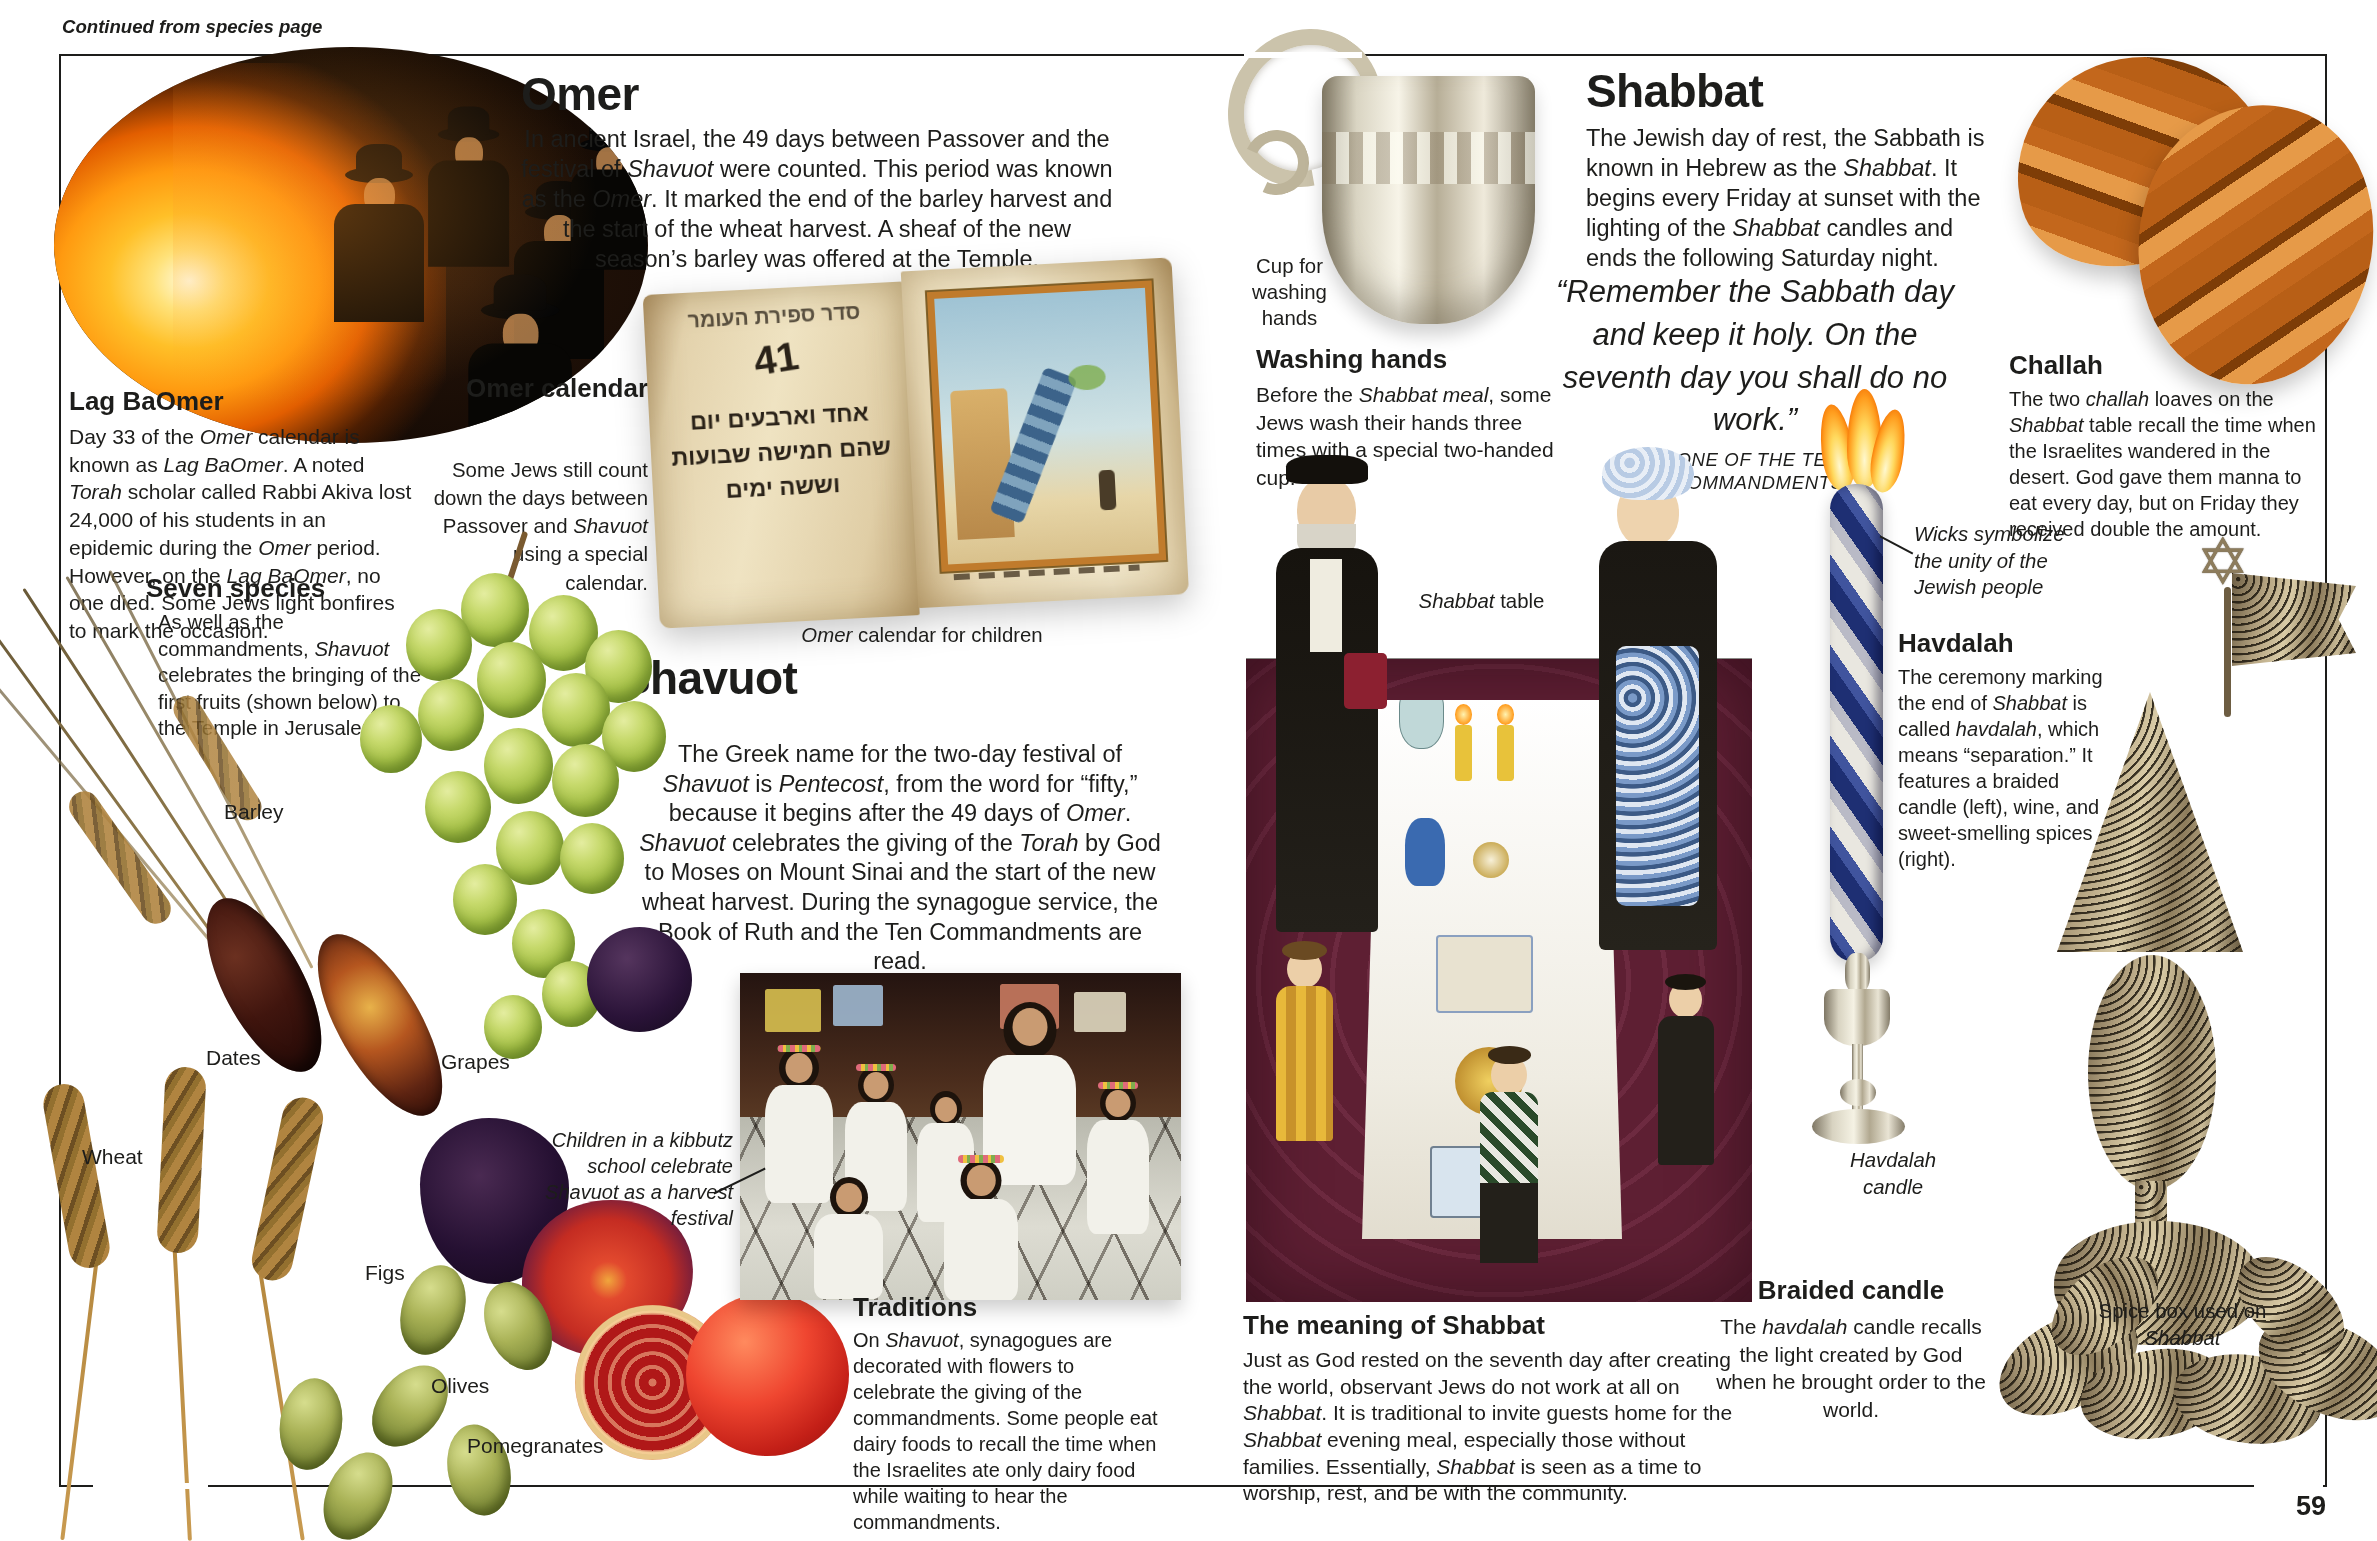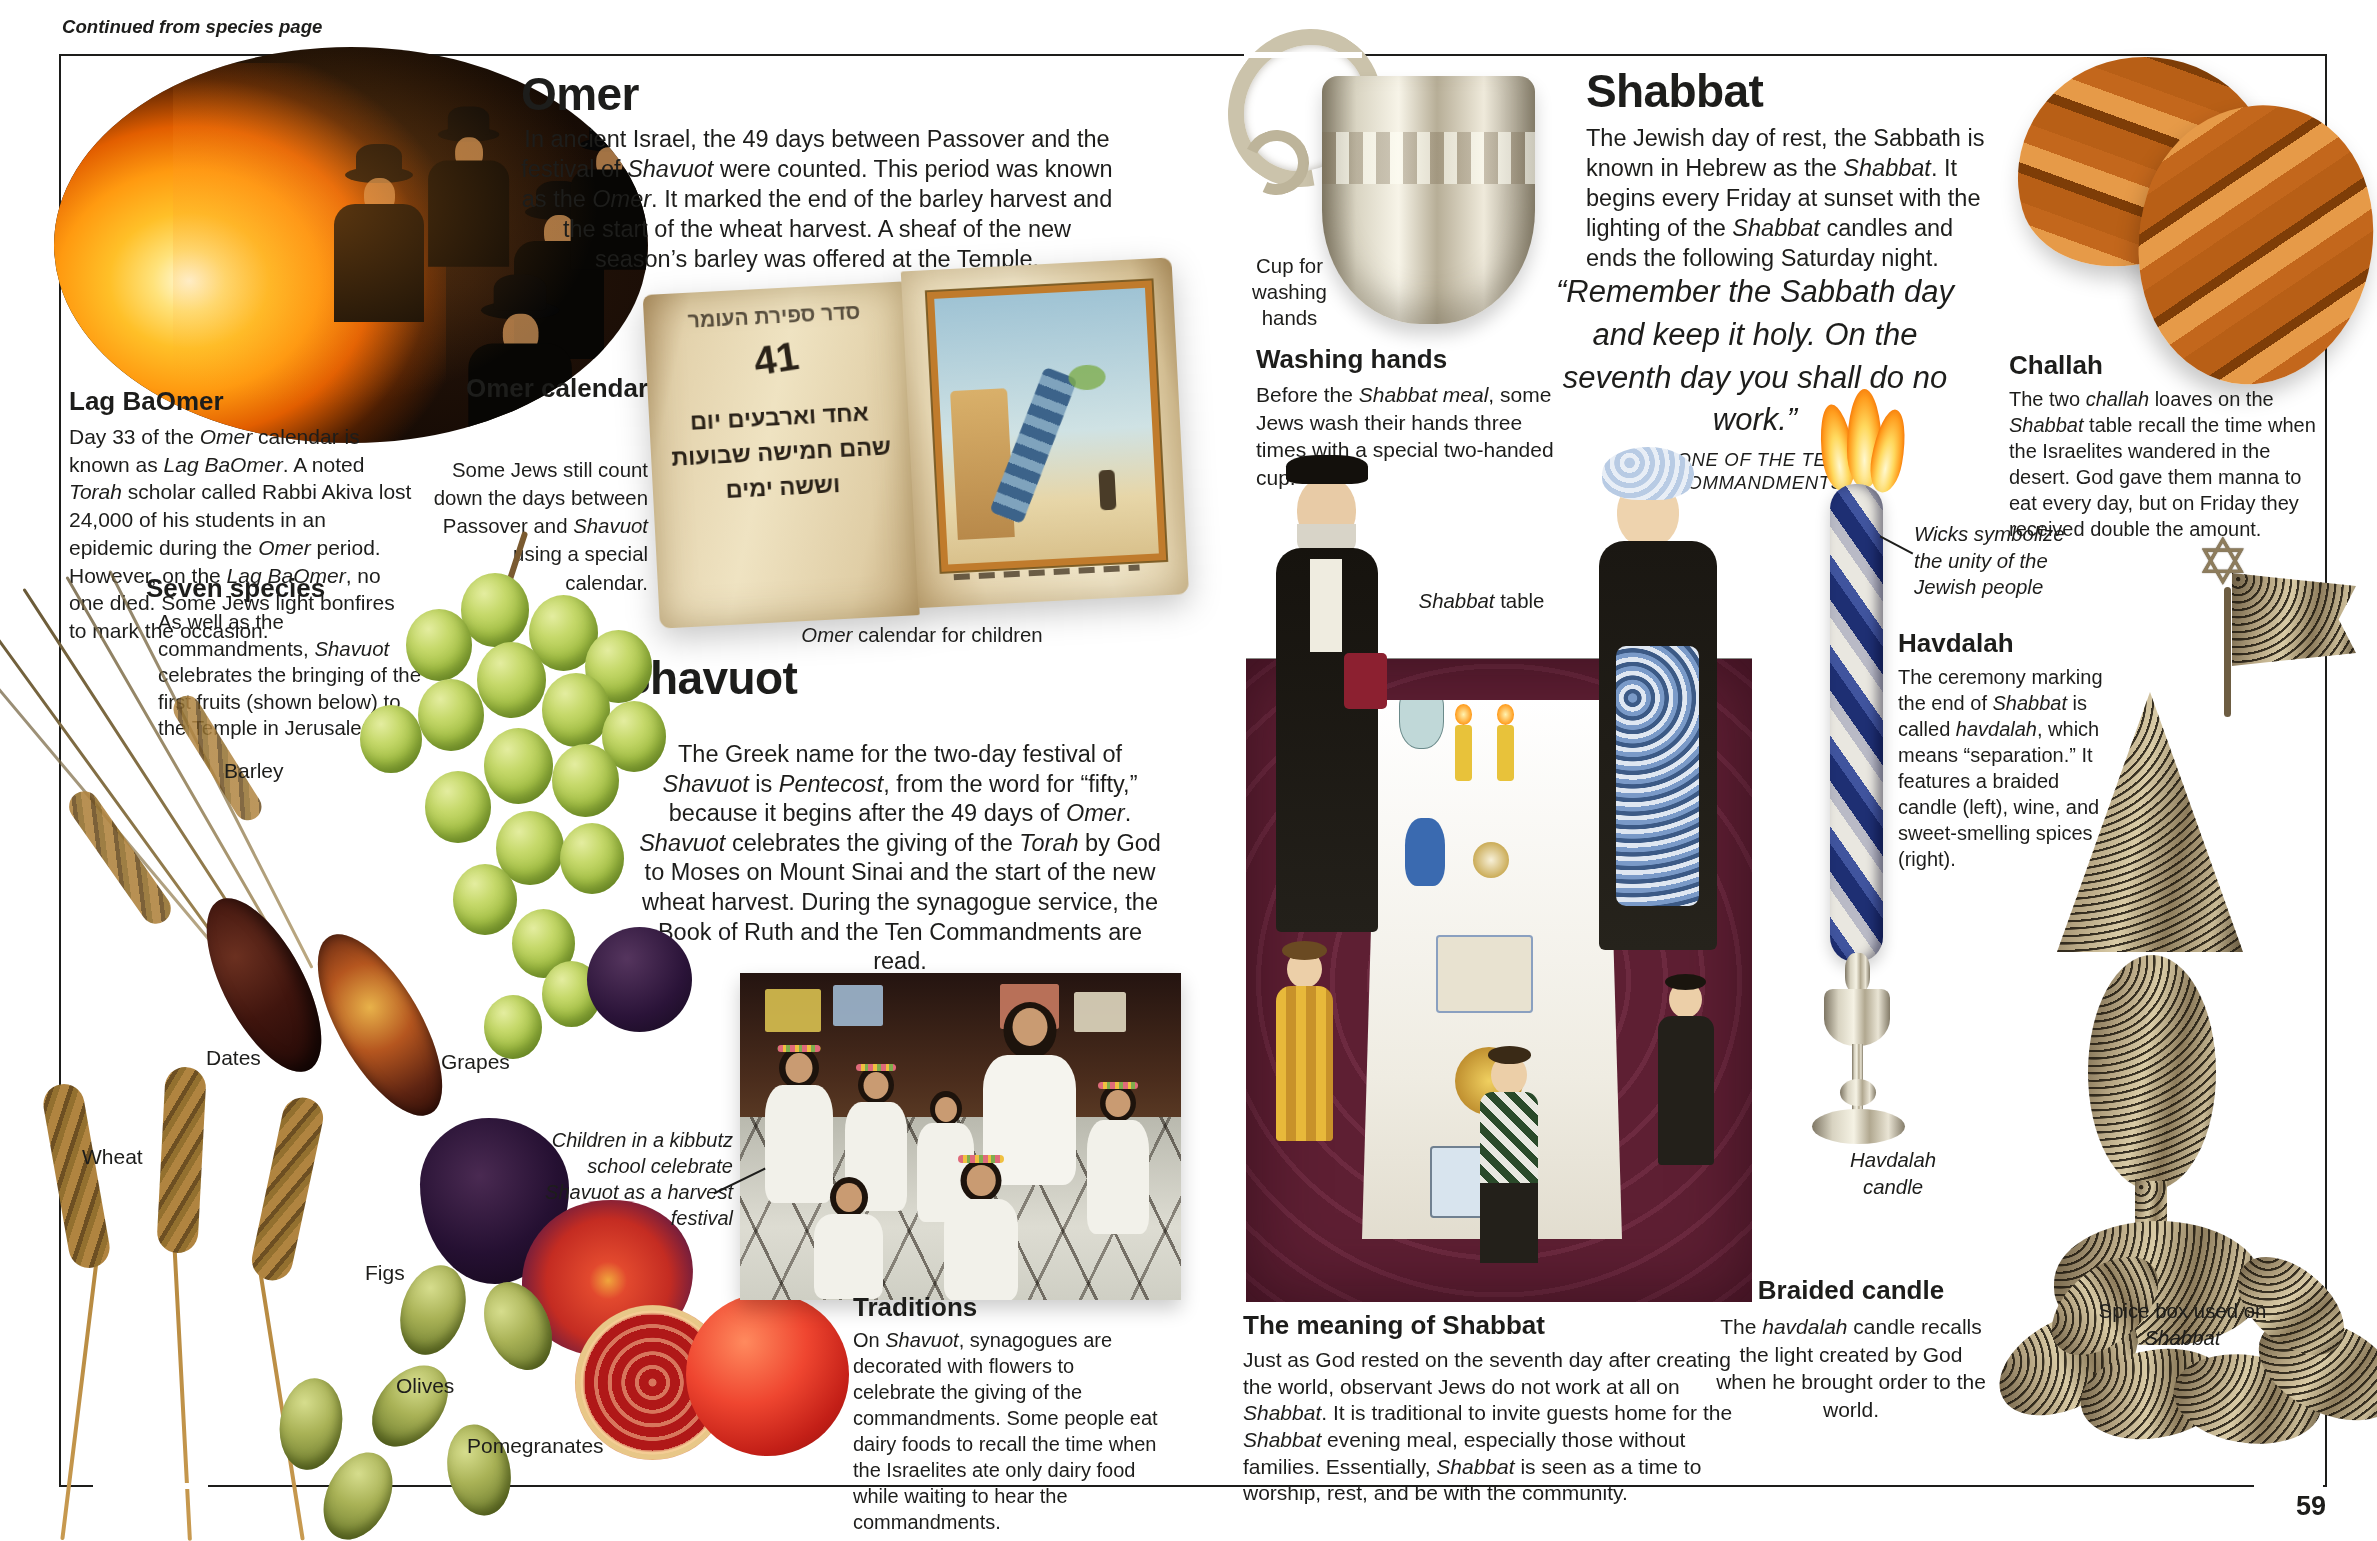--- a/index.html
+++ b/index.html
@@ -239,21 +239,21 @@
 
 <div class="abs" style="left:0;top:576px;width:384px;height:520px">
   <div class="stalkline" style="left:-18.6px;top:37px;width:471px;height:3.1px;transform:rotate(54deg);transform-origin:0 0"></div>
   <div class="stalkline" style="left:25px;top:12.4px;width:508px;height:2.5px;transform:rotate(57deg);transform-origin:0 0"></div>
   <div class="stalkline" style="left:68px;top:0;width:483px;height:3.1px;transform:rotate(60deg);transform-origin:0 0;opacity:.8"></div>
   <div class="stalkline" style="left:-6.2px;top:105px;width:433px;height:2.5px;transform:rotate(50deg);transform-origin:0 0;opacity:.7"></div>
   <div class="stalkline" style="left:111px;top:-6.2px;width:446px;height:2.5px;transform:rotate(63deg);transform-origin:0 0;opacity:.75"></div>
   <div class="whead" style="left:105px;top:204px;transform:rotate(-35deg);width:30px;height:155px;opacity:.9"></div>
   <div class="whead" style="left:204px;top:111px;transform:rotate(-32deg);width:27px;height:142px;opacity:.85"></div>
 </div>
-<div class="abs label" style="left:224px;top:759px">Barley</div>
+<div class="abs label" style="left:224px;top:800px">Barley</div>
 
 <div class="abs" style="left:356px;top:573px;width:347px;height:576px">
   <div class="abs" style="left:155px;top:-43px;width:6.2px;height:74px;background:#7a5a30;border-radius:3.7px;transform:rotate(18deg)"></div>
   <div class="grape" style="left:105px;top:0;width:68px;height:74px"></div>
   <div class="grape" style="left:173px;top:22px;width:69px;height:76px"></div>
   <div class="grape" style="left:50px;top:36px;width:66px;height:72px"></div>
   <div class="grape" style="left:229px;top:57px;width:67px;height:73px"></div>
   <div class="grape" style="left:121px;top:69px;width:69px;height:76px"></div>
   <div class="grape" style="left:186px;top:100px;width:68px;height:74px"></div>
   <div class="grape" style="left:62px;top:106px;width:66px;height:72px"></div>
@@ -289,21 +289,21 @@
 <div class="abs figwhole"></div>
 <div class="abs figcut"></div>
 <div class="abs label" style="left:365px;top:1261px">Figs</div>
 
 <div class="olive" style="left:402px;top:1264px;transform:rotate(18deg)"></div>
 <div class="olive" style="left:487px;top:1280px;transform:rotate(-24deg)"></div>
 <div class="olive" style="left:379px;top:1360px;transform:rotate(40deg)"></div>
 <div class="olive" style="left:280px;top:1378px;transform:rotate(8deg)"></div>
 <div class="olive" style="left:327px;top:1450px;transform:rotate(26deg)"></div>
 <div class="olive" style="left:448px;top:1424px;transform:rotate(-12deg)"></div>
-<div class="abs label" style="left:396px;top:1374px">Olives</div>
+<div class="abs label" style="left:431px;top:1374px">Olives</div>
 
 <div class="abs pomcut"></div>
 <div class="abs pomwhole"></div>
 <div class="abs label" style="left:467px;top:1434px">Pomegranates</div>
 
 <div class="abs photo">
   <div class="wall"></div>
   <div class="poster" style="left:25px;top:16px;width:56px;height:43px;background:#d8c050"></div>
   <div class="poster" style="left:93px;top:12.4px;width:50px;height:41px;background:#9fb8d0"></div>
   <div class="poster" style="left:260px;top:11px;width:59px;height:45px;background:#c87a60"></div>

